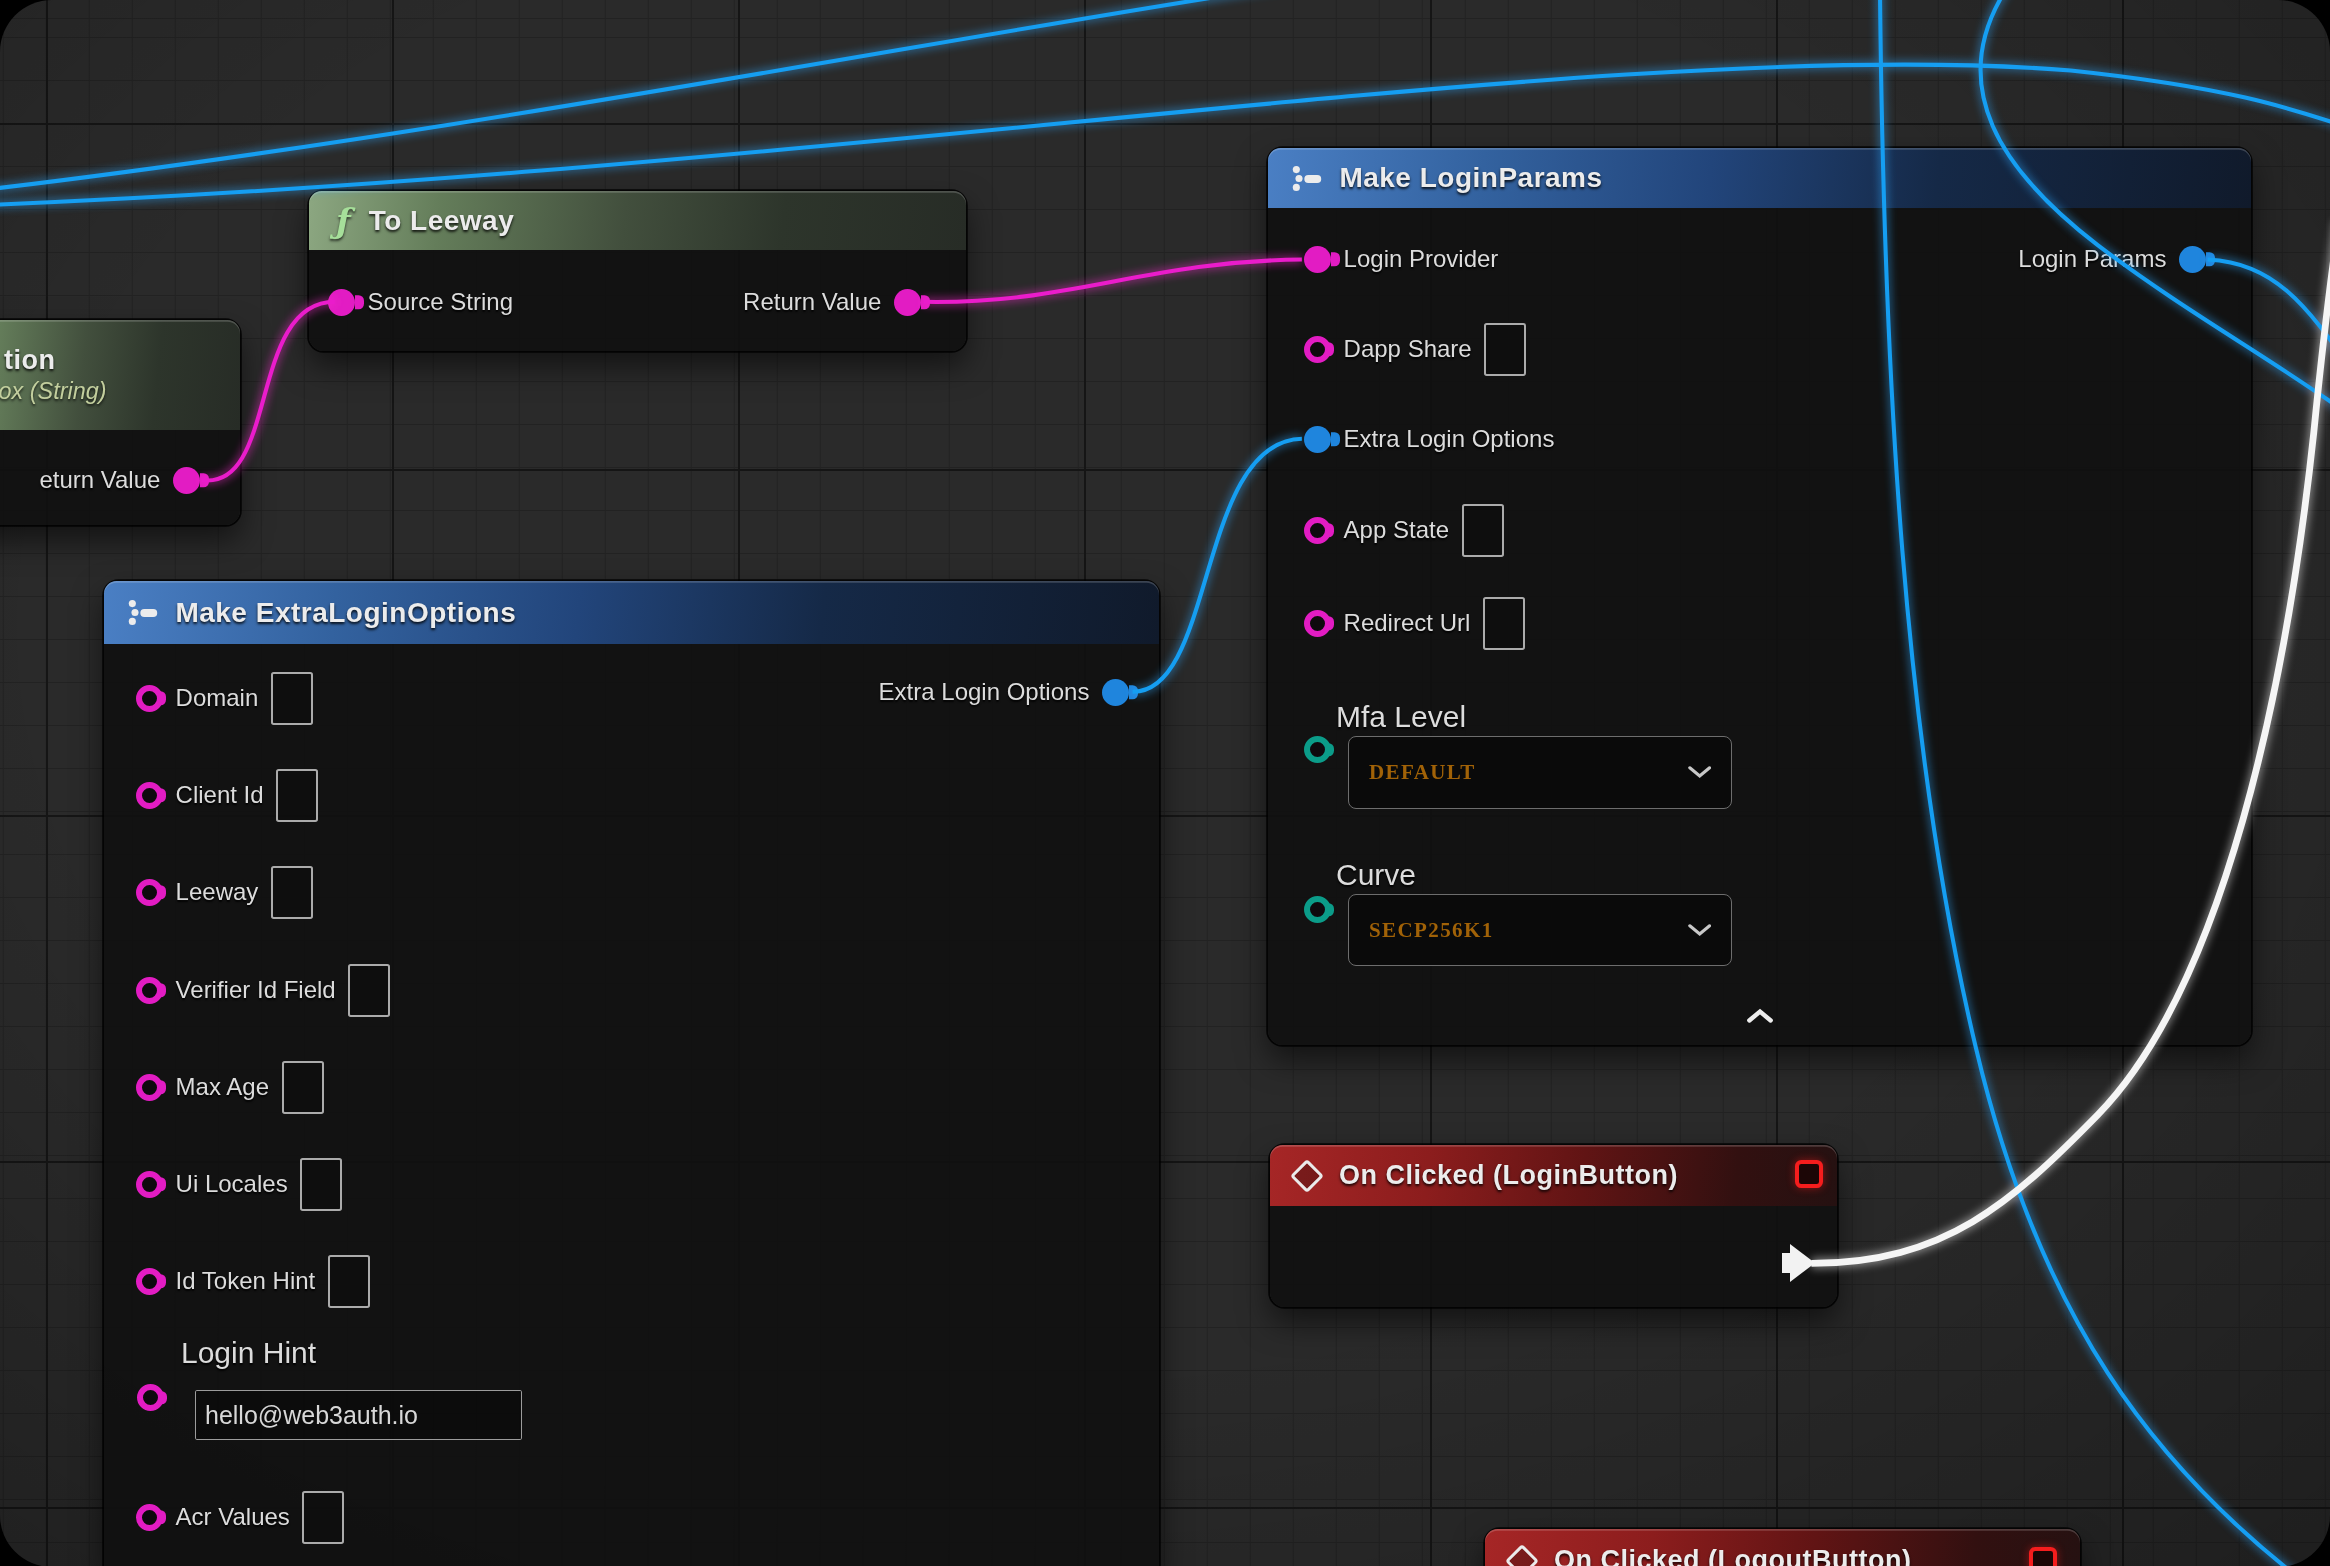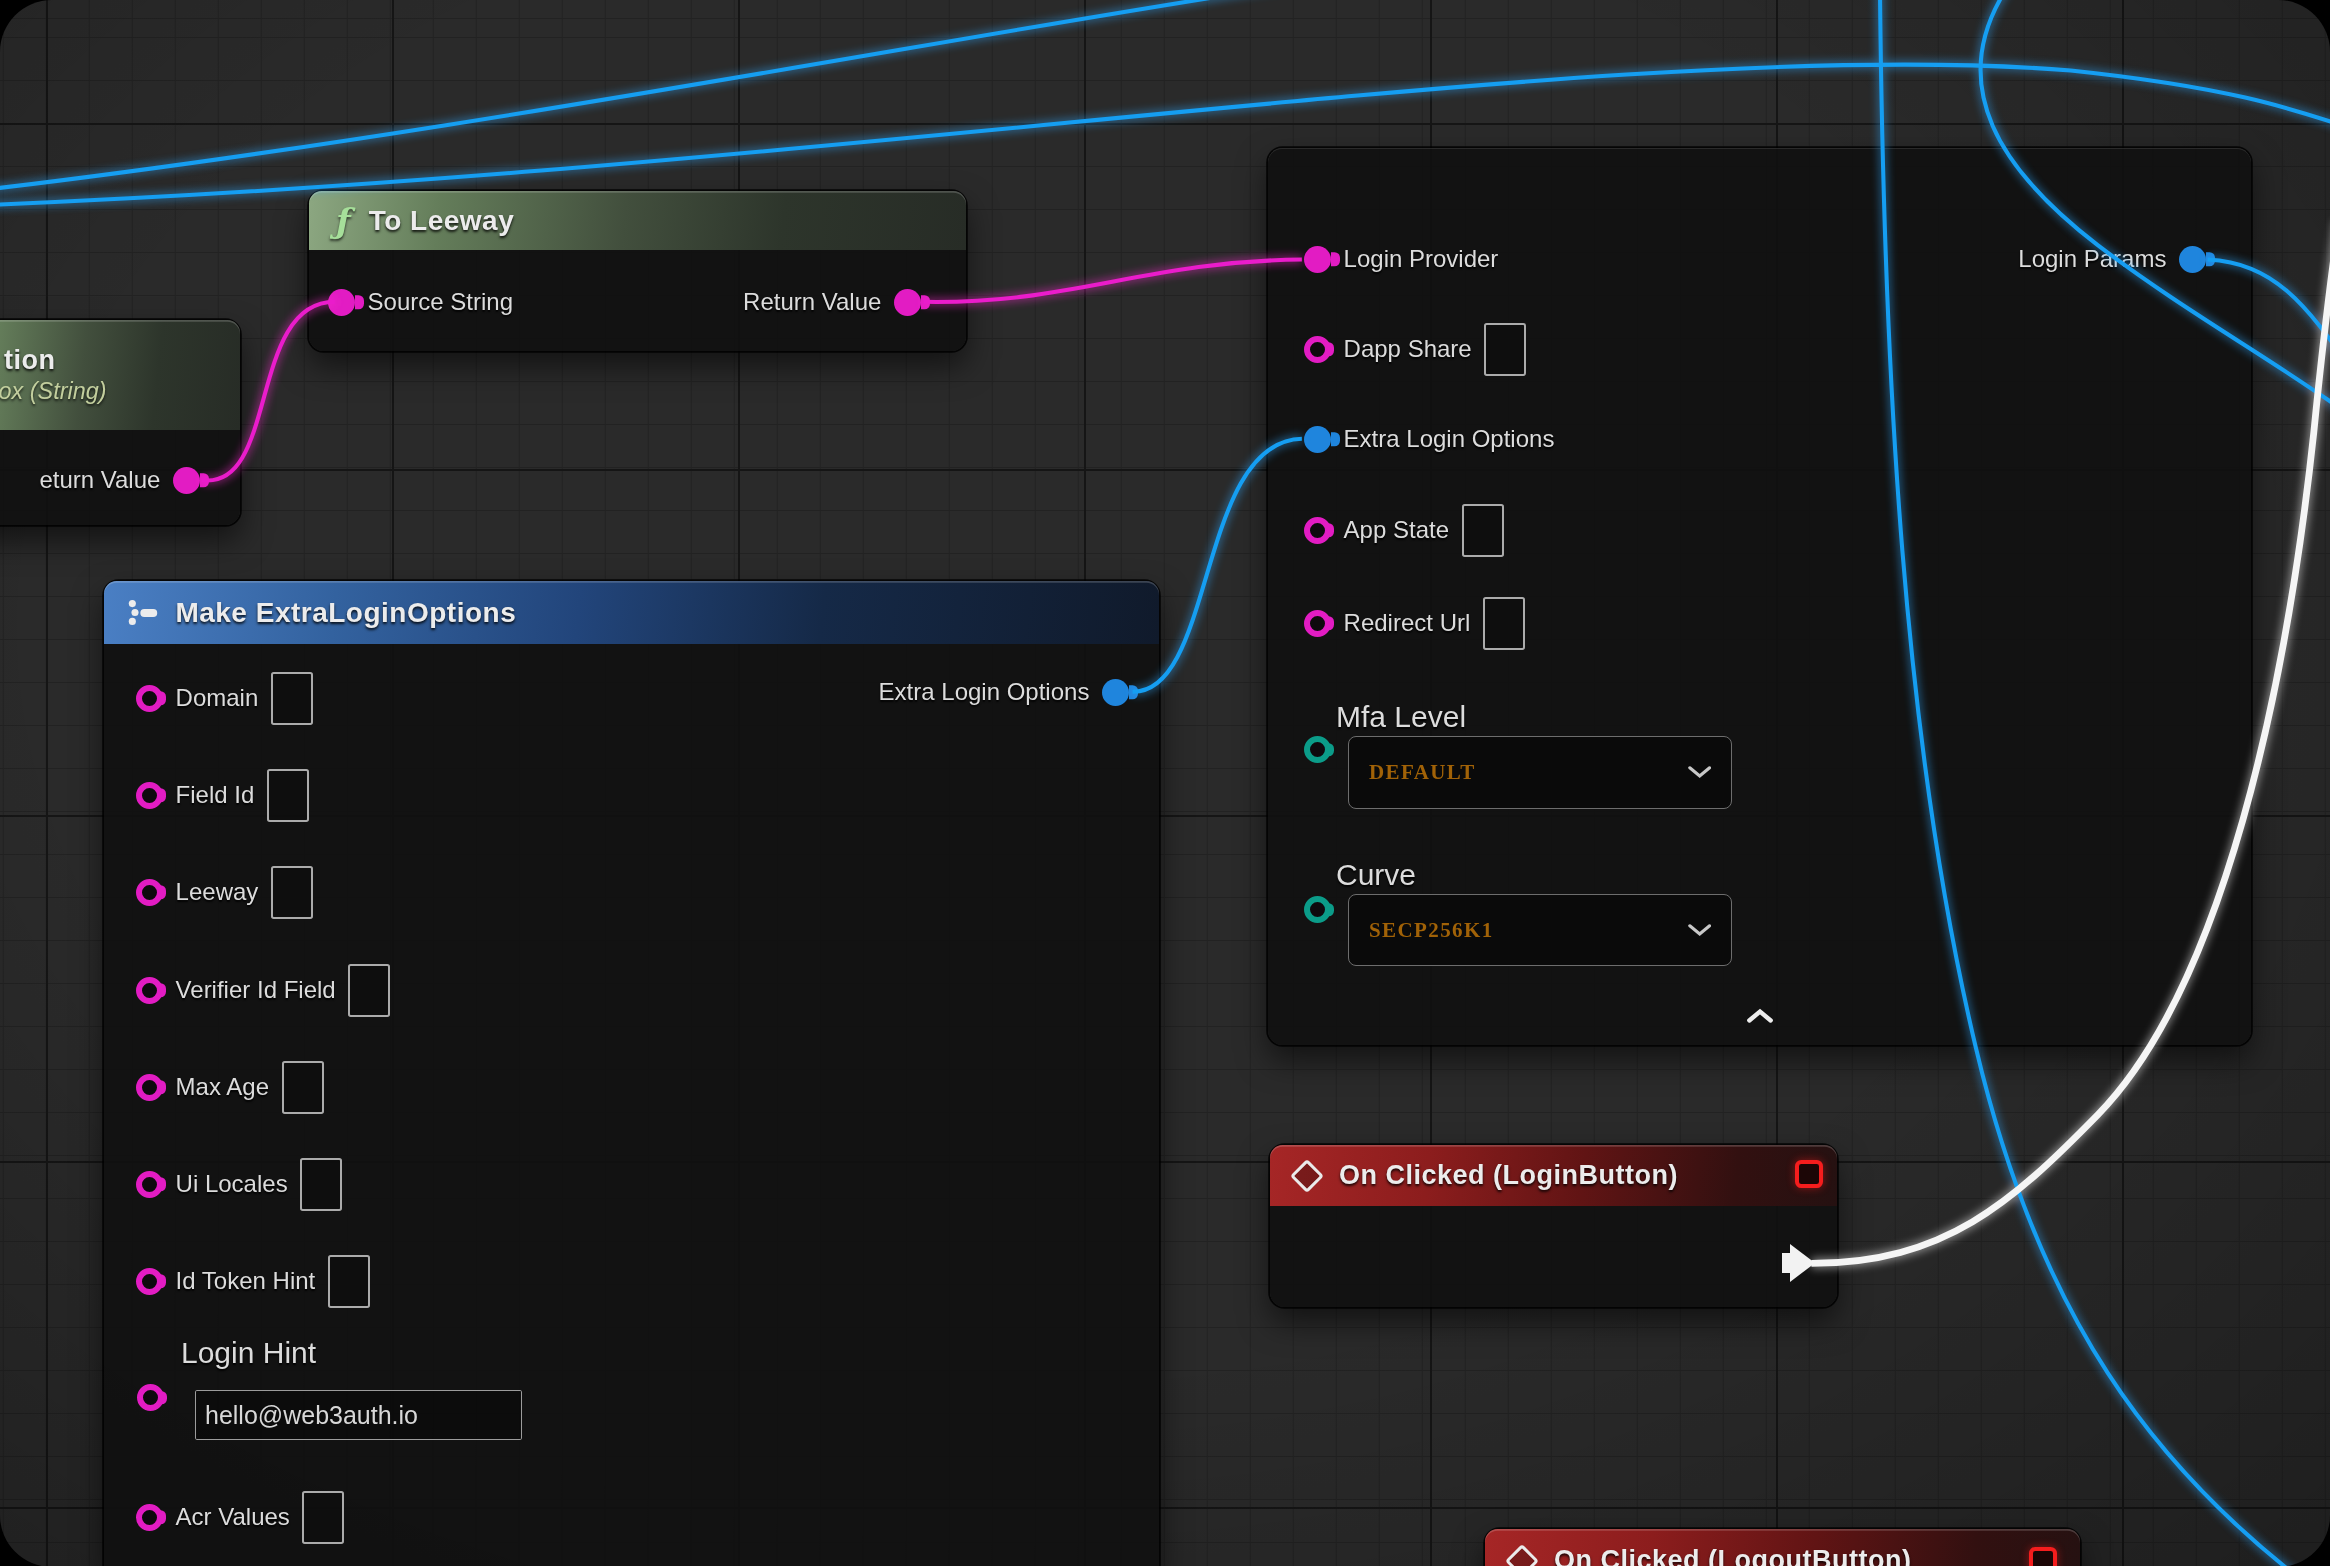--- a/index.html
+++ b/index.html
@@ -108,21 +108,21 @@
       <span class="pin filled blue-pin"></span>
     </div>
 
     <div class="row" style="top:92px;left:32px;">
       <span class="pin hollow pink"></span>
       <span class="pinlabel">Domain</span>
       <span class="vbox"></span>
     </div>
     <div class="row" style="top:189px;left:32px;">
       <span class="pin hollow pink"></span>
-      <span class="pinlabel">Field Id</span>
+      <span class="pinlabel">Client Id</span>
       <span class="vbox"></span>
     </div>
     <div class="row" style="top:286px;left:32px;">
       <span class="pin hollow pink"></span>
       <span class="pinlabel">Leeway</span>
       <span class="vbox"></span>
     </div>
     <div class="row" style="top:384px;left:32px;">
       <span class="pin hollow pink"></span>
       <span class="pinlabel">Verifier Id Field</span>
@@ -149,20 +149,29 @@
     <input class="textinput" style="left: 91px; top: 809px; width: 327px; height: 50px;" value="hello@web3auth.io">
 
     <div class="row" style="top:911px;left:32px;">
       <span class="pin hollow pink"></span>
       <span class="pinlabel">Acr Values</span>
       <span class="vbox"></span>
     </div>
   </div>
 
   <div class="node" style="left:1268px;top:148px;width:983px;height:897px;">
+    <div class="nhead blue" style="height:60px;padding-left:23.4px;gap:16px;">
+      <svg width="32" height="29" viewBox="0 0 36 32">
+        <circle cx="6" cy="6" r="4" fill="#ececec"></circle>
+          <circle cx="9" cy="16" r="4" fill="#ececec"></circle>
+        <circle cx="6" cy="26" r="4" fill="#ececec"></circle>
+          <rect x="15" y="12" width="19" height="9" rx="4.5" fill="#ececec"></rect>
+      </svg>
+      <span class="htitle">Make LoginParams</span>
+    </div>
 
     <div class="row out" style="top:86px;right:45px;">
       <span class="pinlabel">Login Params</span>
       <span class="pin filled blue-pin"></span>
     </div>
 
     <div class="row" style="top:86px;left:36px;">
       <span class="pin filled pink"></span>
       <span class="pinlabel">Login Provider</span>
     </div>

